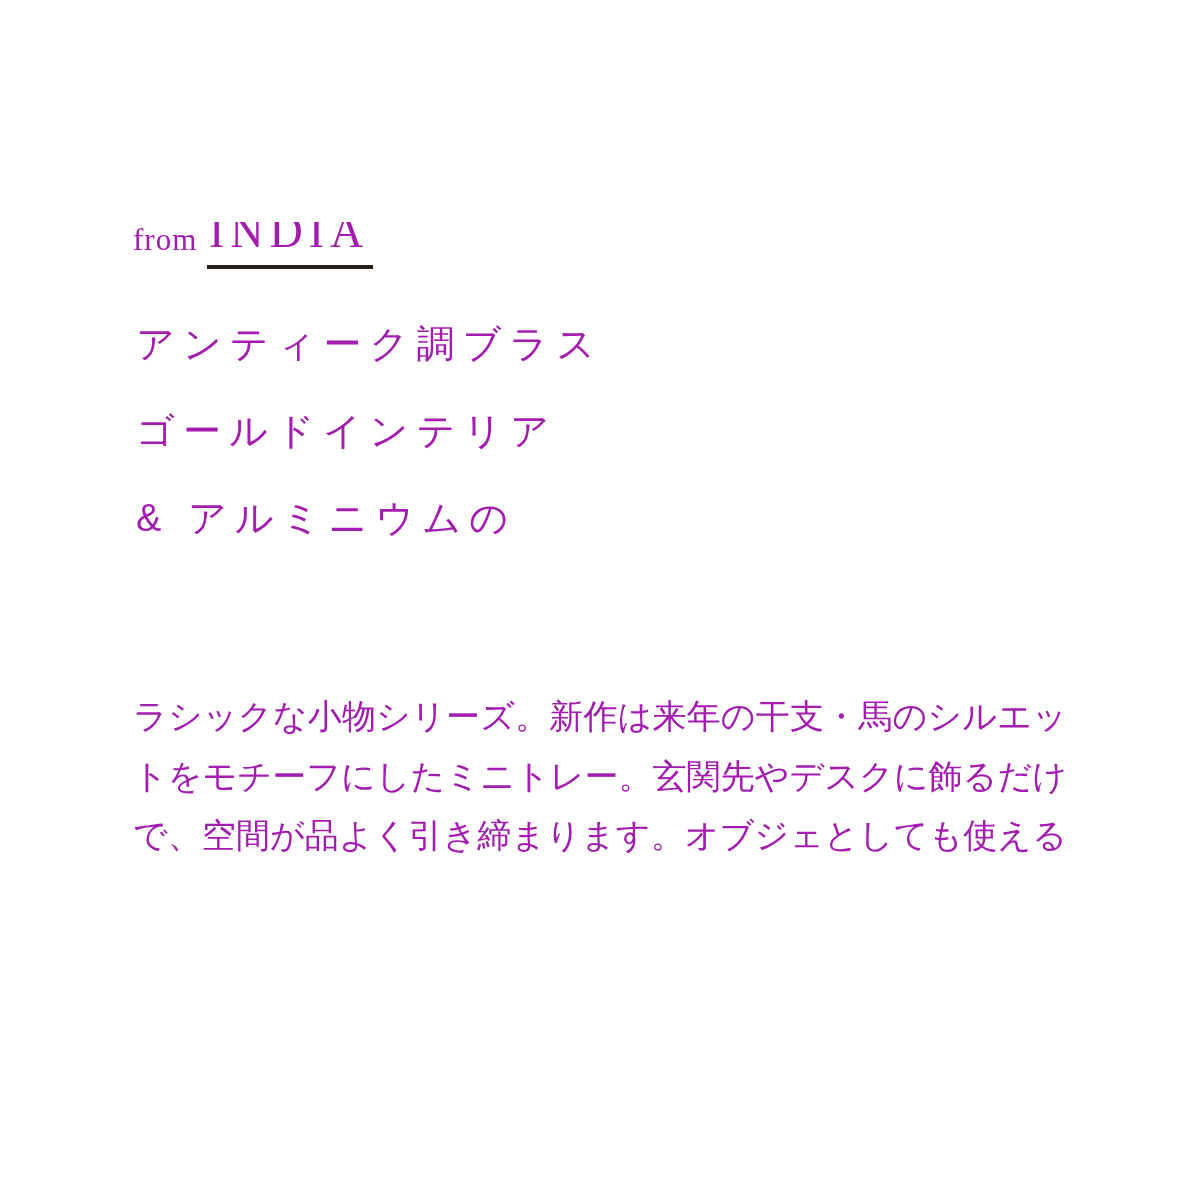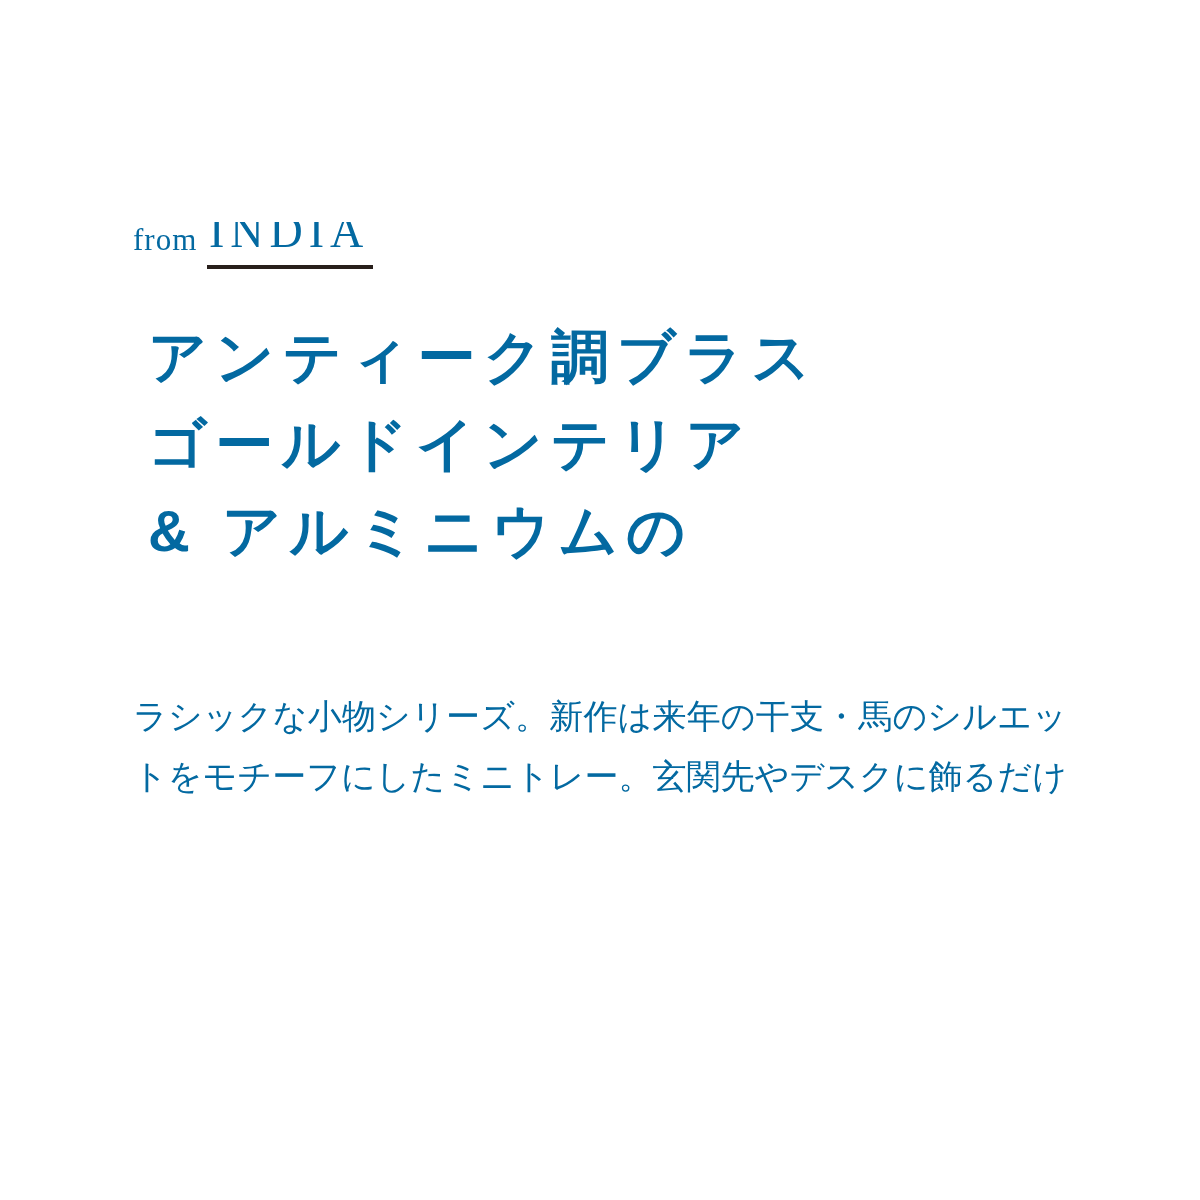--- a/index.html
+++ b/index.html
@@ -6,21 +6,21 @@
     margin: 0;
     padding: 0;
     background: #ffffff;
   }
   .page {
     position: relative;
     width: 1200px;
     height: 928px;
     background: #ffffff;
     overflow: hidden;
-    color: #0369a1;
+    color: #a21caf;
     font-family: "Liberation Sans", sans-serif;
   }
 
   
   .origin {
     position: absolute;
     top: 222px;
     left: 133px;
     height: 46px;
     font-family: "Liberation Serif", "DejaVu Serif", serif;
@@ -53,23 +53,23 @@
     letter-spacing: 6px;
     margin-top: -13px;
     white-space: nowrap;
   }
 
   
   .heading {
     position: absolute;
     top: 301px;
     left: 136px;
-    margin: 12px;
-    font-size: 58px;
-    font-weight: 700;
+    margin: 0;
+    font-size: 38px;
+    font-weight: 400;
     line-height: 87px;
     letter-spacing: 8px;
     white-space: nowrap;
   }
 
   
   .subtitle {
     position: absolute;
     top: 601px;
     left: 133px;
@@ -119,15 +119,16 @@
   <h1 class="heading">
     <div class="heading-line">アンティーク調ブラス</div>
     <div class="heading-line">ゴールドインテリア</div>
     <div class="heading-line">&amp; アルミニウムの</div>
   </h1>
 
 
   <div class="body-copy">
     <div class="body-line">ラシックな小物シリーズ。新作は来年の干支・馬のシルエッ</div>
     <div class="body-line">トをモチーフにしたミニトレー。玄関先やデスクに飾るだけ</div>
+    <div class="body-line">で、空間が品よく引き締まります。オブジェとしても使える</div>
   </div>
 
 </div>
 
 </body></html>

